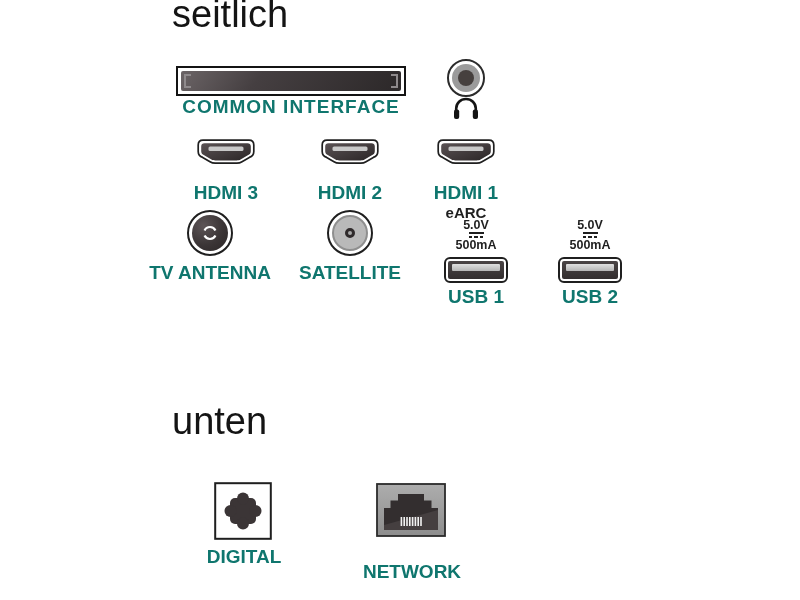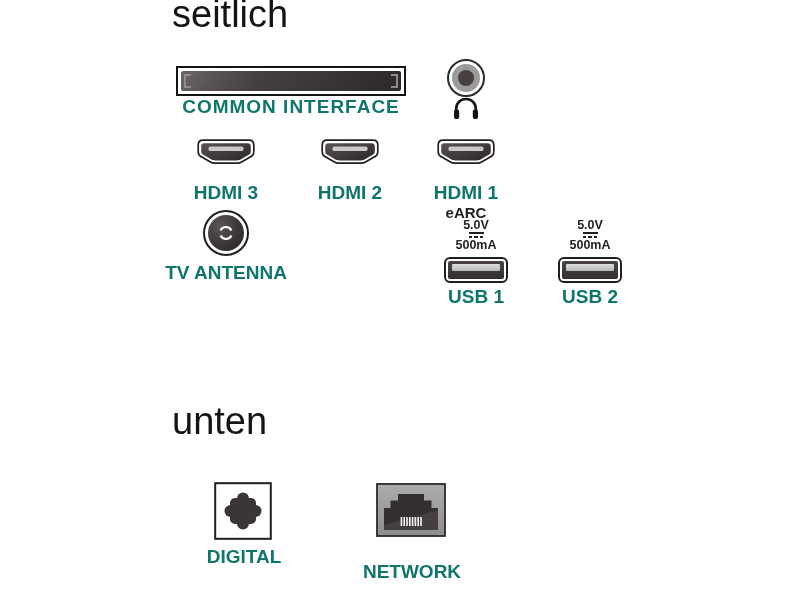--- a/index.html
+++ b/index.html
@@ -40,21 +40,21 @@
 
   
   .coax{width:46px;height:46px;border-radius:50%;border:2px solid #1f1f1f;background:#fff;
         margin:0 auto;display:flex;align-items:center;justify-content:center;}
   .coax-disc{width:36px;height:36px;border-radius:50%;
              background:radial-gradient(circle at 32% 30%,#5d5557 0%,#3b3536 55%,#2b2627 100%);
              display:flex;align-items:center;justify-content:center;}
   .sat-ring{width:36px;height:36px;border-radius:50%;background:#b9b9b9;border:2px solid #8f8f8f;
             display:flex;align-items:center;justify-content:center;}
   .sat-core{width:10px;height:10px;border-radius:50%;border:3px solid #2f2a2b;background:#a8a8a8;}
-  #antenna-group{left:156px;top:210px;width:140px;}
+  #antenna-group{left:140px;top:210px;width:140px;}
   #satellite-group{left:280px;top:210px;width:140px;}
   #antenna-group .port-label,#satellite-group .port-label{margin-top:6px;}
 
   
   .usb-group{top:218px;width:92px;}
   #usb-1{left:430px;} #usb-2{left:544px;}
   .power-row{display:flex;align-items:center;justify-content:center;
              font-size:12.5px;font-weight:700;line-height:14px;white-space:nowrap;flex-direction:column;}
   .dc-symbol{display:inline-flex;flex-direction:column;justify-content:center;width:15px;margin:0 2px;}
   .dc-solid{display:block;height:2px;background:#1f1f1f;margin-bottom:2px;}
@@ -147,20 +147,28 @@
       <div class="coax-disc">
         <svg width="18" height="18" viewBox="-9 -9 18 18">
           <path d="M 5.44 -2.54 A 6 6 0 0 0 -5.44 -2.54" stroke="#ffffff" stroke-width="2.2" fill="none"></path>
           <path d="M 5.44 2.54 A 6 6 0 0 1 -5.44 2.54" stroke="#ffffff" stroke-width="2.2" fill="none"></path>
         </svg>
       </div>
     </div>
     <div class="port-label">TV ANTENNA</div>
   </div>
 
+  <div class="group" id="satellite-group">
+    <div class="coax">
+      <div class="sat-ring">
+        <div class="sat-core"></div>
+      </div>
+    </div>
+    <div class="port-label">SATELLITE</div>
+  </div>
 
   <div class="group usb-group" id="usb-1">
     <div class="power-row">
       <span>5.0V</span>
       <span class="dc-symbol">
         <span class="dc-solid"></span>
           <span class="dc-dashes">
             <i></i>
             <i></i>
             <i></i>

